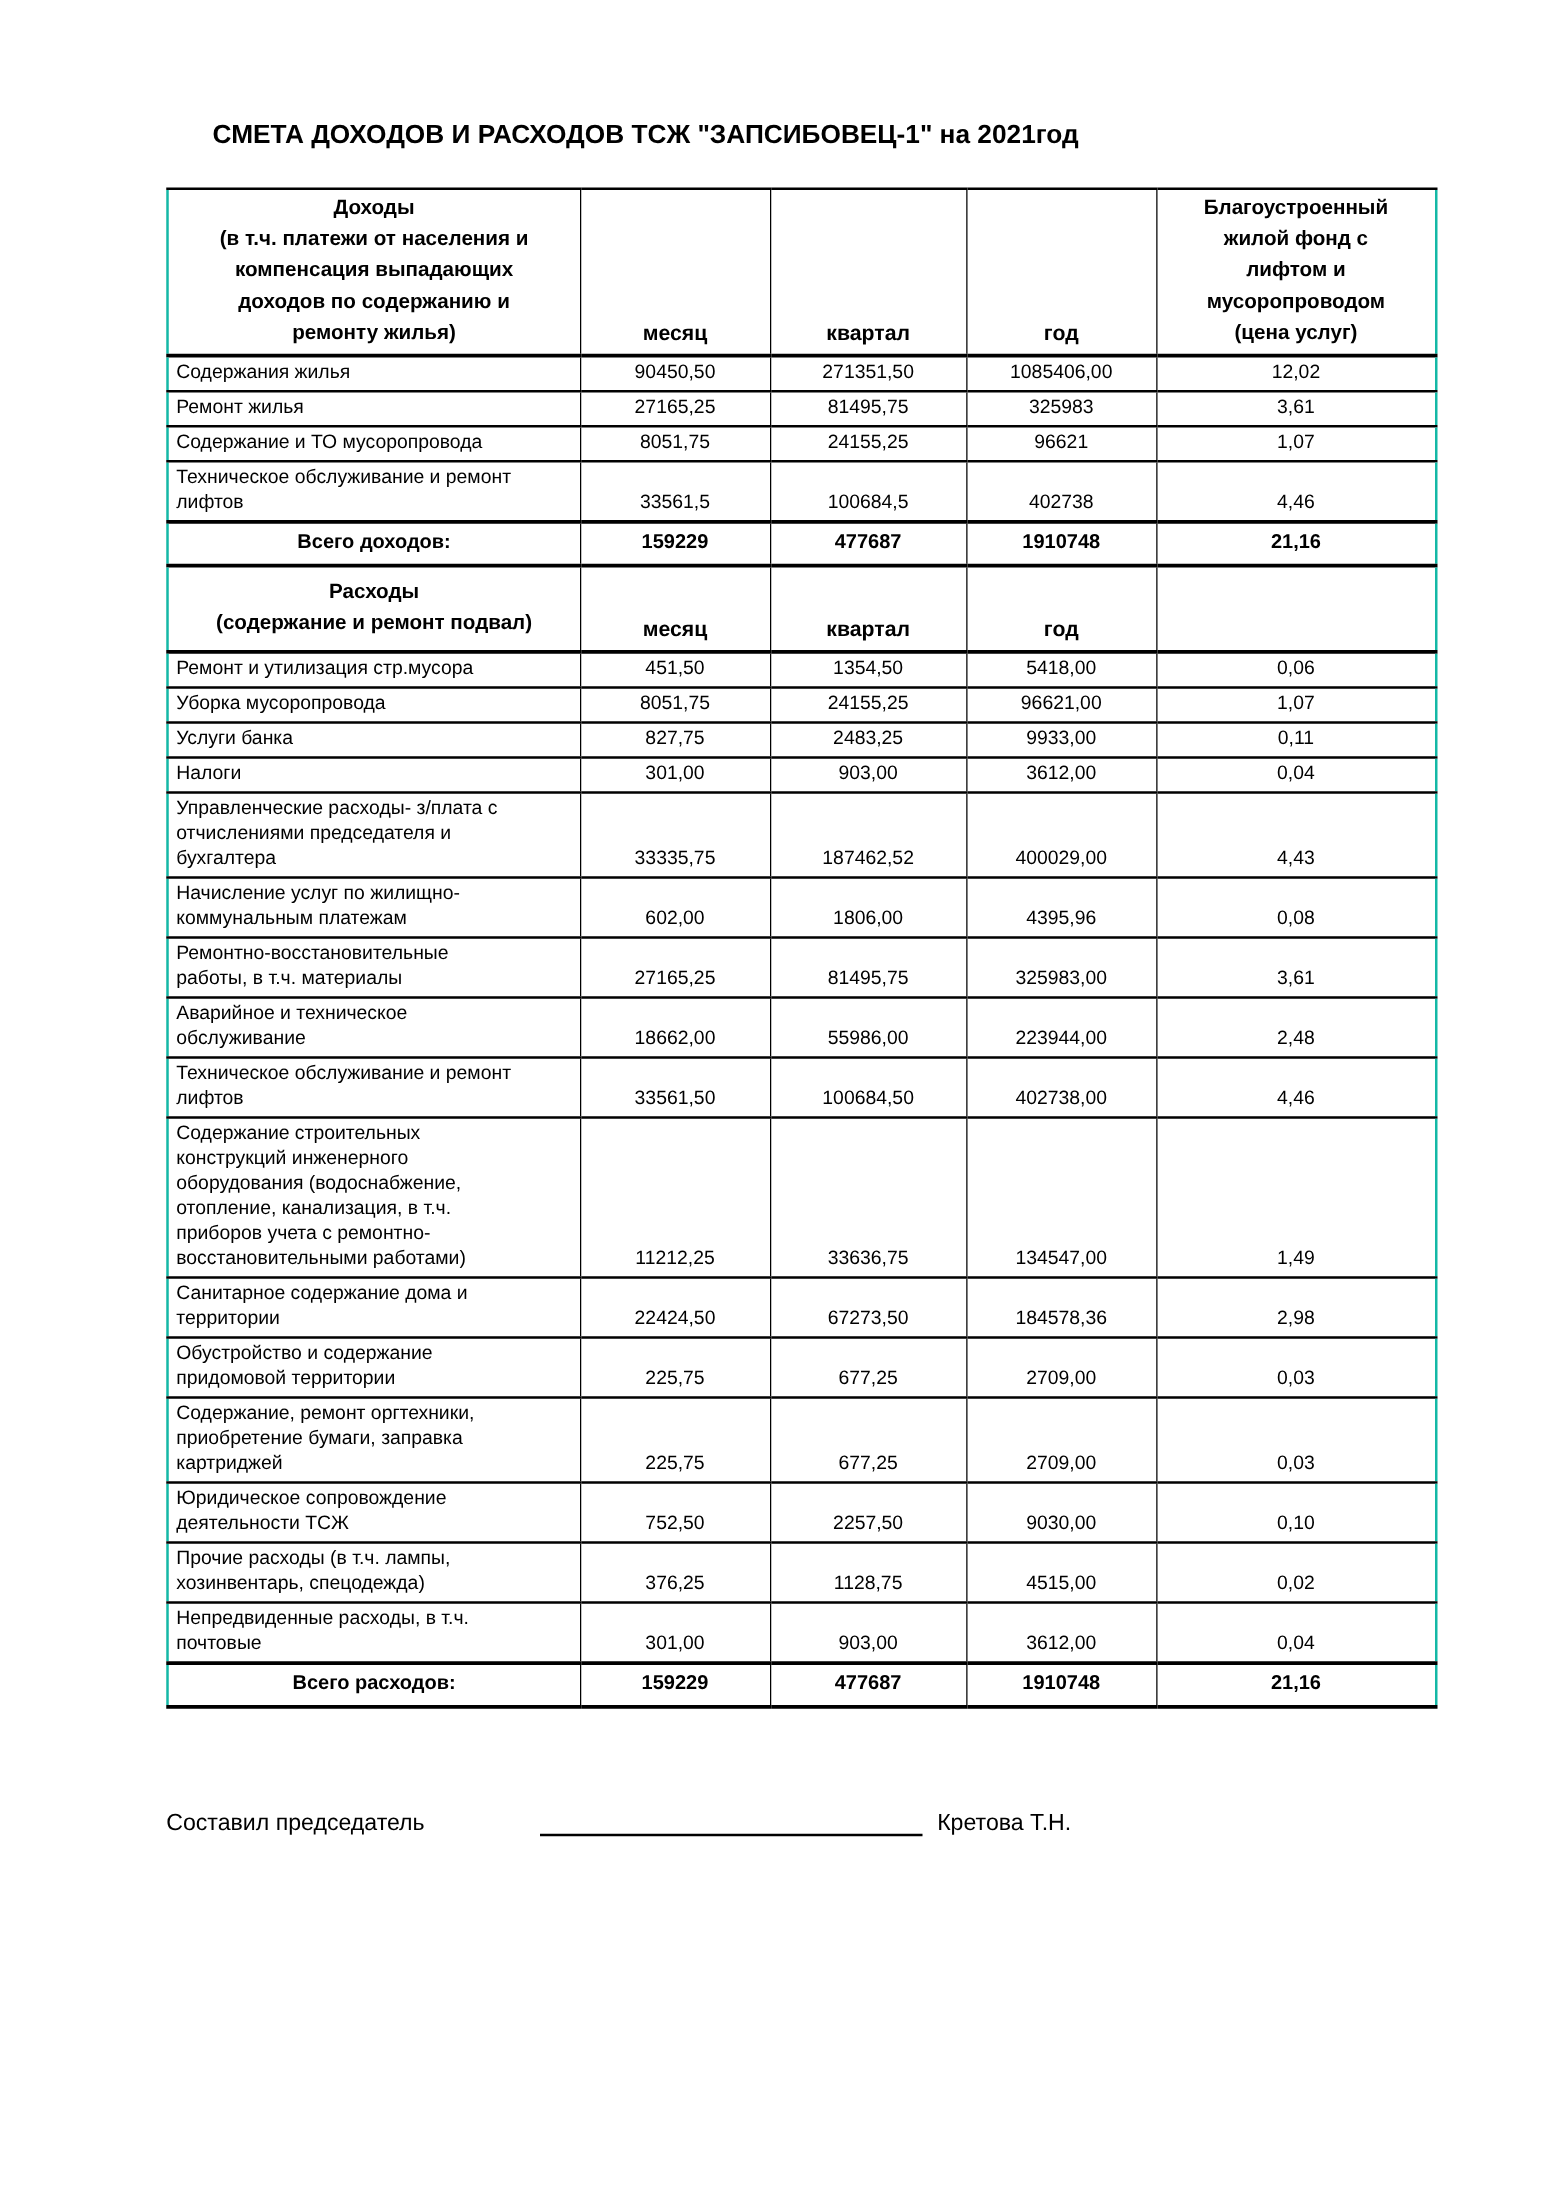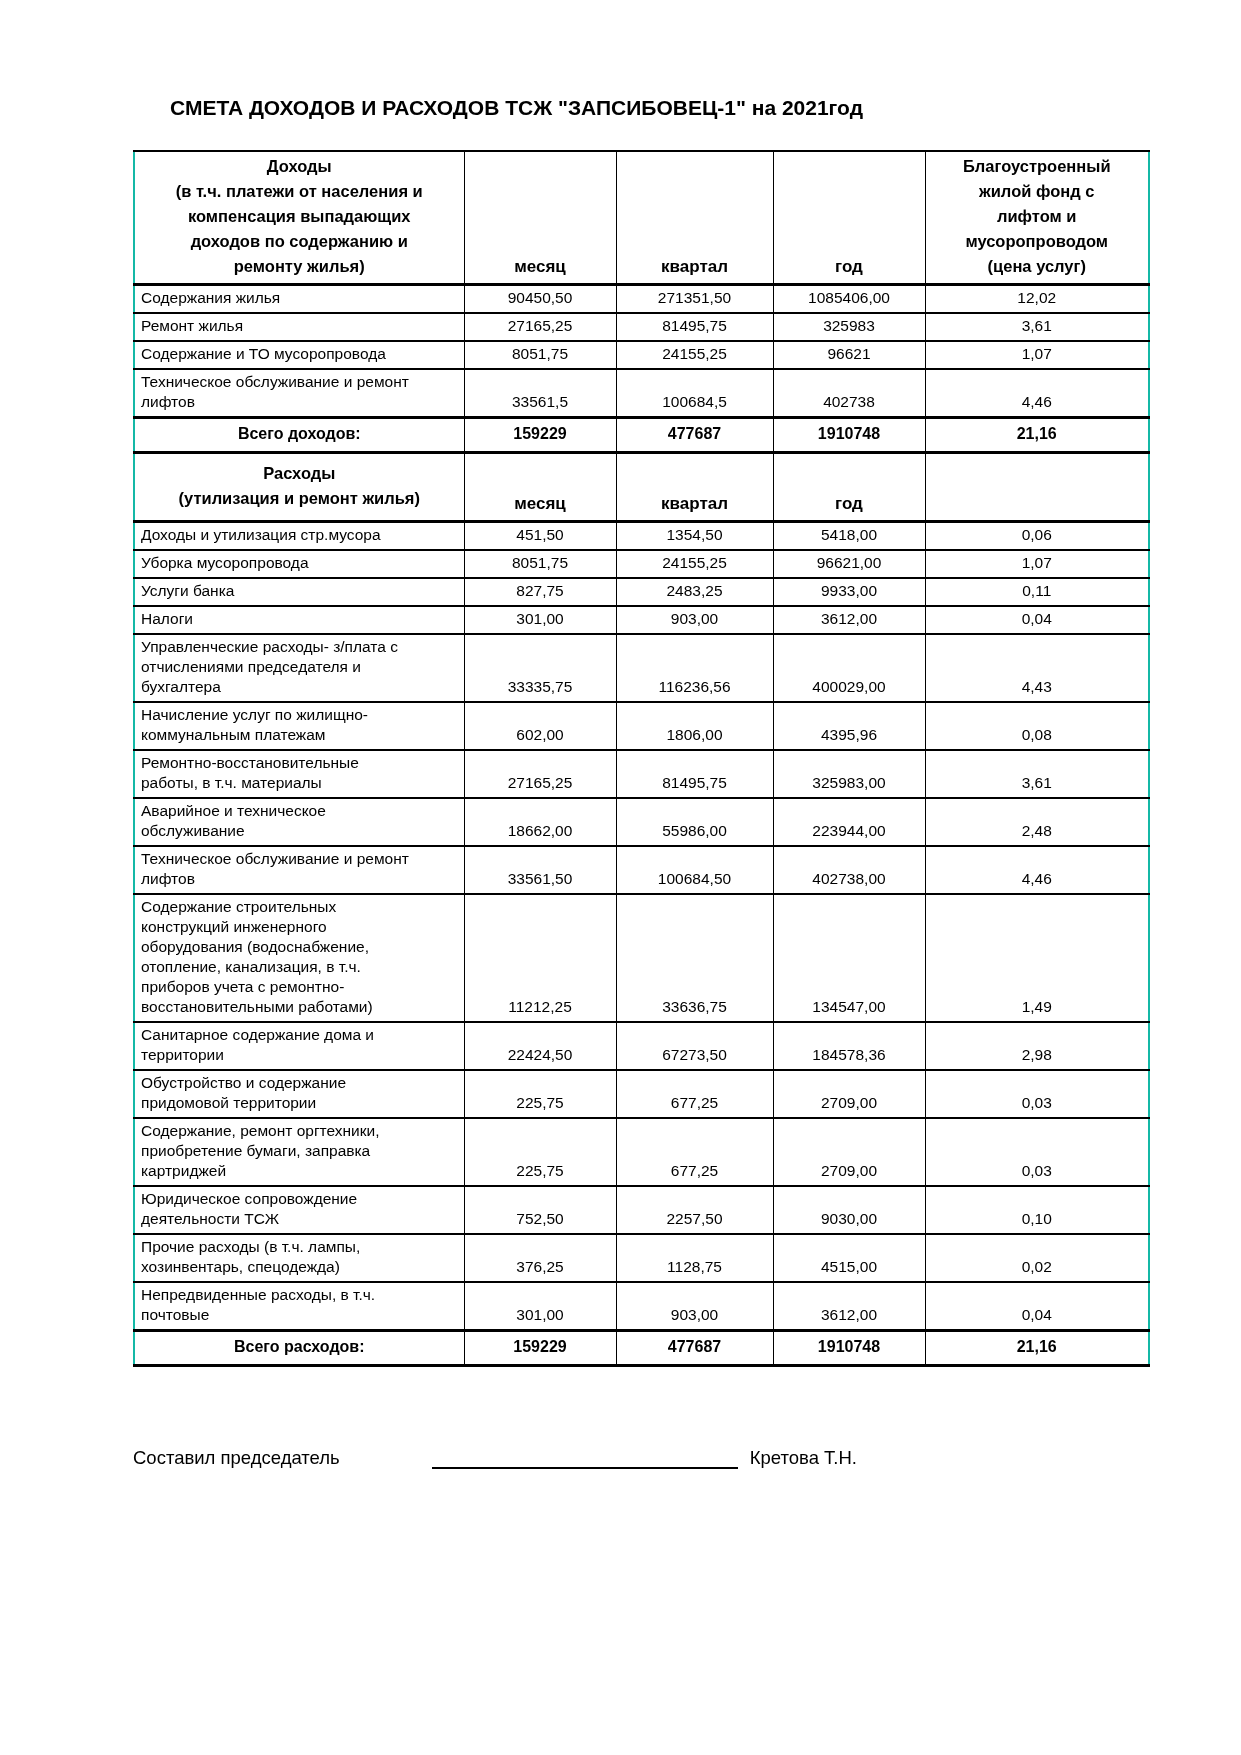--- a/index.html
+++ b/index.html
@@ -179,31 +179,31 @@
         <td>159229</td>
         <td>477687</td>
         <td>1910748</td>
         <td>21,16</td>
       </tr>
     </tbody>
 
     <tbody>
       <tr class="head expense-head">
         <td class="hlbl">Расходы
-(утилизация и ремонт жилья)</td>
+(содержание и ремонт подвал)</td>
         <td class="hcol">месяц</td>
         <td class="hcol">квартал</td>
         <td class="hcol">год</td>
         <td class="hcol"></td>
       </tr>
     </tbody>
 
     <tbody id="expense-rows">
         <tr>
-          <td class="lbl">Доходы и утилизация стр.мусора</td>
+          <td class="lbl">Ремонт и утилизация стр.мусора</td>
           <td class="num">451,50</td>
           <td class="num">1354,50</td>
           <td class="num">5418,00</td>
           <td class="num">0,06</td>
         </tr>
         <tr>
           <td class="lbl">Уборка мусоропровода</td>
           <td class="num">8051,75</td>
           <td class="num">24155,25</td>
           <td class="num">96621,00</td>
@@ -221,21 +221,21 @@
           <td class="num">301,00</td>
           <td class="num">903,00</td>
           <td class="num">3612,00</td>
           <td class="num">0,04</td>
         </tr>
         <tr>
           <td class="lbl">Управленческие расходы- з/плата с
 отчислениями председателя и
 бухгалтера</td>
           <td class="num">33335,75</td>
-          <td class="num">116236,56</td>
+          <td class="num">187462,52</td>
           <td class="num">400029,00</td>
           <td class="num">4,43</td>
         </tr>
         <tr>
           <td class="lbl">Начисление услуг по жилищно-
 коммунальным платежам</td>
           <td class="num">602,00</td>
           <td class="num">1806,00</td>
           <td class="num">4395,96</td>
           <td class="num">0,08</td>

